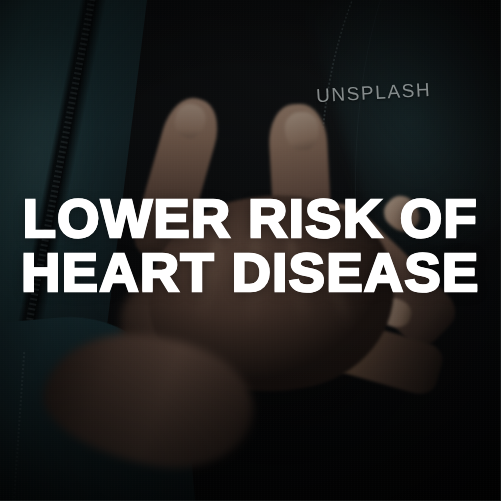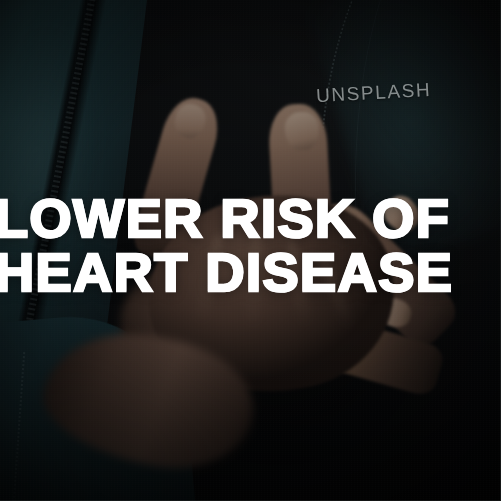--- a/index.html
+++ b/index.html
@@ -341,21 +341,21 @@
     text-shadow: 0 1px 2px rgba(0,0,0,.55);
     pointer-events: none;
   }
 
   
   .headline {
     position: absolute;
     left: 0;
     right: 0;
     top: 192px;
-    text-align: left;
+    text-align: center;
     pointer-events: none;
   }
   .headline-line {
     display: block;
     font-family: "Liberation Sans Narrow", "Liberation Sans", sans-serif;
     font-weight: 700;
     font-size: 53px;
     line-height: 54px;
     letter-spacing: 1.5px;
     color: #ffffff;

